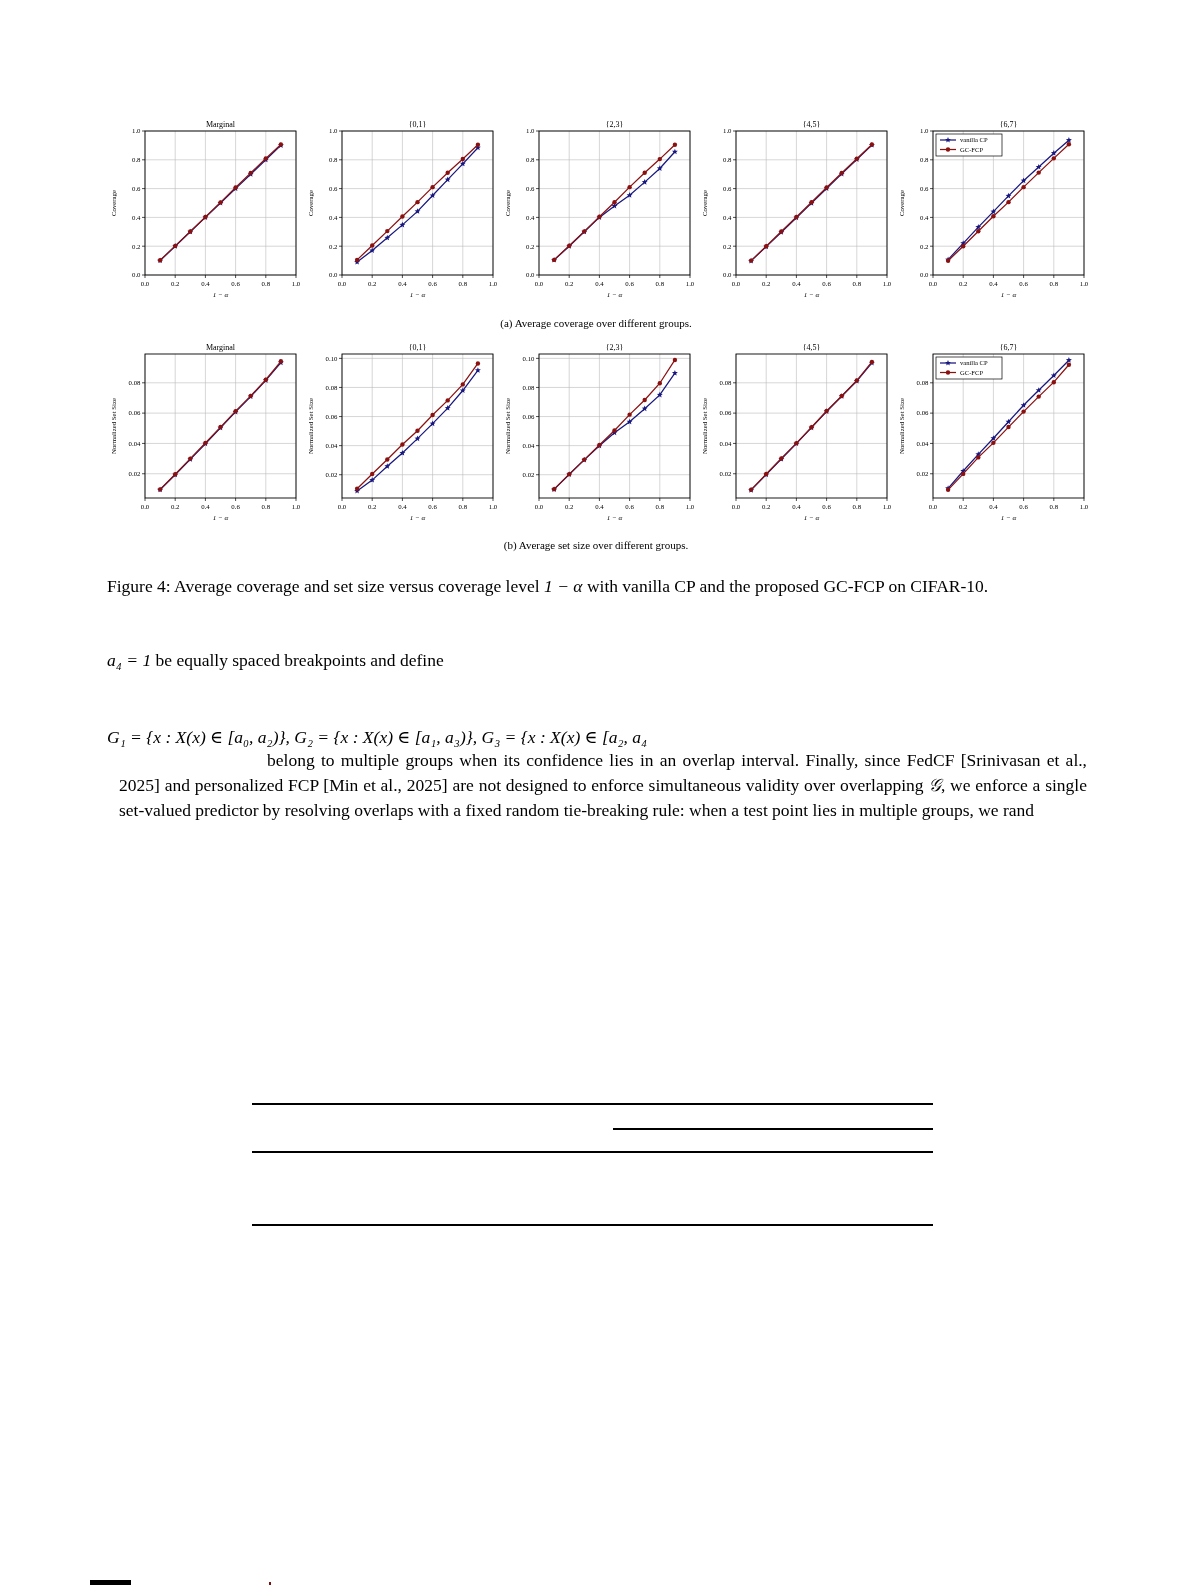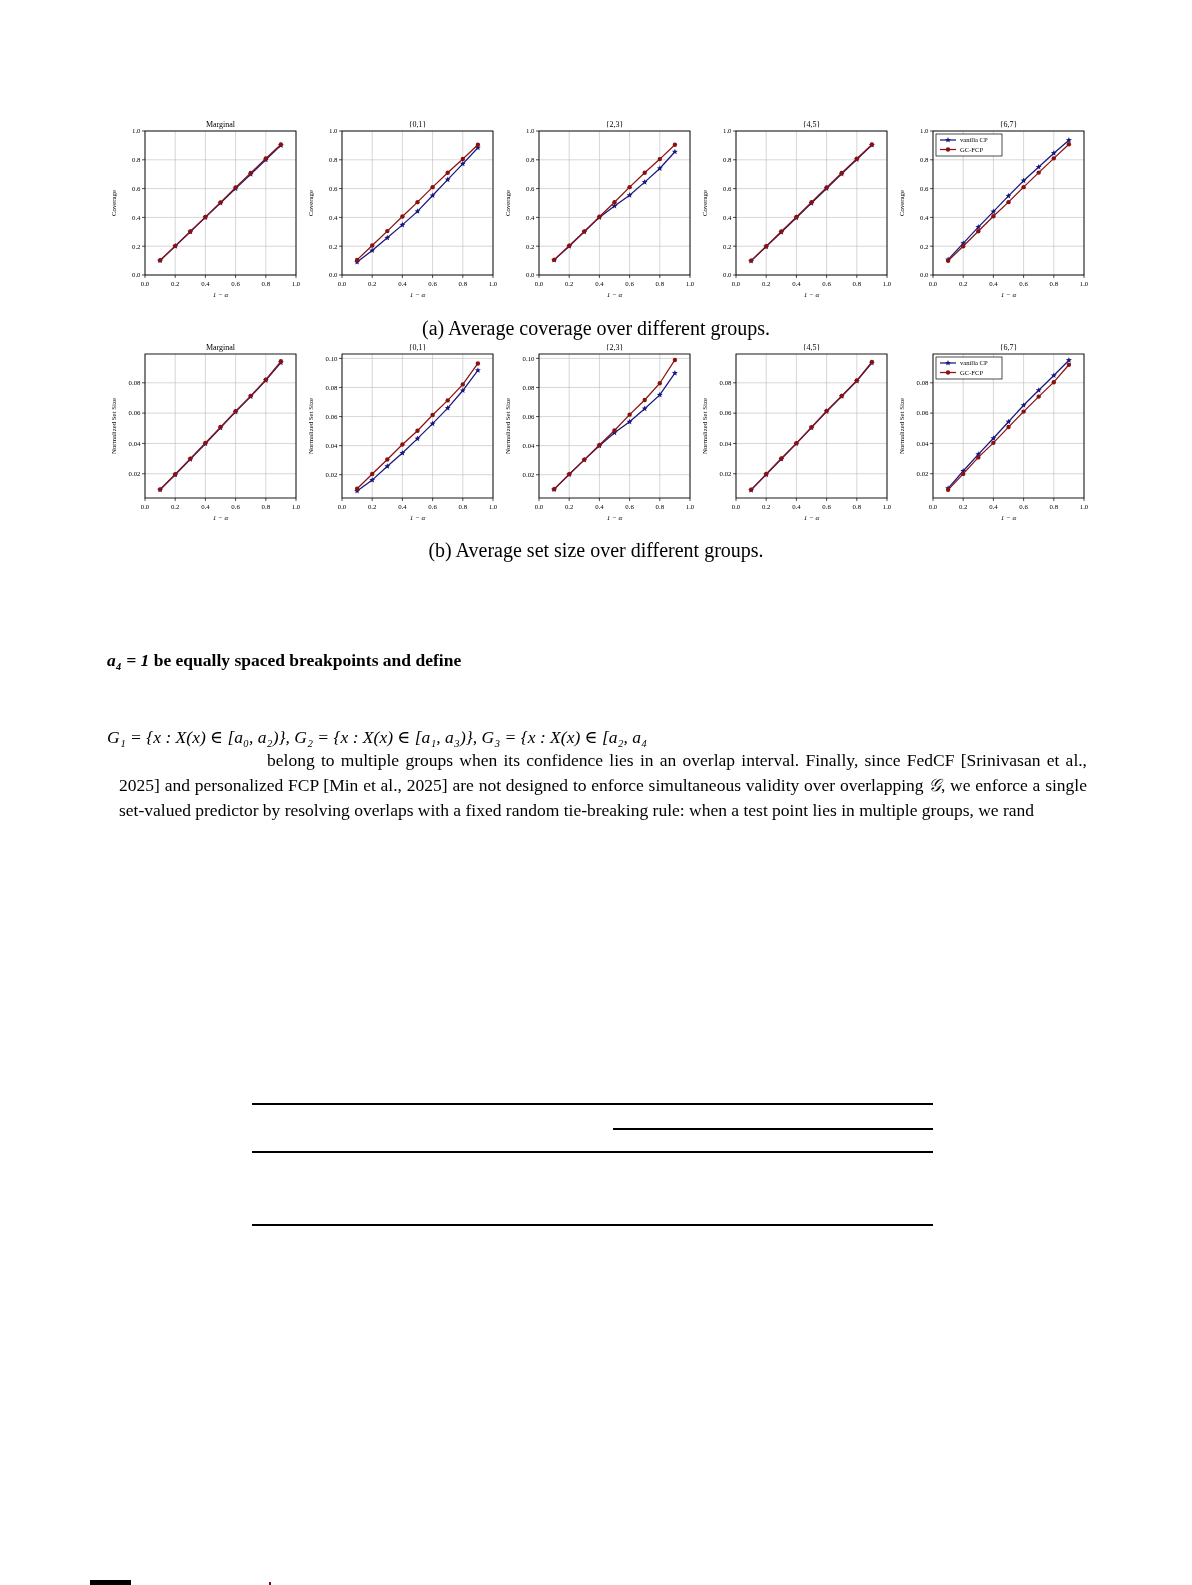--- a/index.html
+++ b/index.html
@@ -1,20 +1,20 @@
 <!DOCTYPE html>
 <html><head>
 <meta charset="utf-8">
 <style>
   html,body{margin:0;padding:0;background:#ffffff;}
   .page{position:relative;width:1192px;height:1585px;background:#fff;
         font-family:"Liberation Serif","DejaVu Serif",serif;color:#000;overflow:hidden;}
   .figrow{position:absolute;left:105px;display:flex;}
   .figrow svg{display:block;}
-  .subcap{position:absolute;left:0;width:1192px;text-align:center;font-size:20px;}
+  .subcap{position:absolute;left:0;width:1192px;text-align:center;font-size:11px;}
   .figcap{position:absolute;left:107px;width:980px;font-size:17.5px;}
   .bodyline{position:absolute;left:107px;width:968px;font-size:17.5px;line-height:25px;}
   .math{font-style:italic;}
   .scriptG{font-style:italic;font-family:"DejaVu Sans","DejaVu Serif",serif;}
   .para{text-align:justify;text-indent:148px;margin:12px;}
   .rule{position:absolute;background:#000;}
   .blackbar{position:absolute;background:#000;}
   .redtick{position:absolute;background:#7a1010;}
 </style>
 </head>
@@ -639,22 +639,25 @@
         <line x1="47" y1="31.5" x2="63" y2="31.5" stroke="#8b1111" stroke-width="1.25"></line>
         <circle cx="55.00" cy="31.50" r="2.2" fill="#8b1111"></circle>
         <text x="67" y="33.8" font-size="6.6" font-family="Liberation Serif,DejaVu Serif,serif">GC-FCP</text>
       </svg>
   </div>
 
   <div class="subcap" style="top:539px;text-align:center;">
     <span>(b) Average set size over different groups.</span>
   </div>
 
-
-  <div class="bodyline" style="top:648px;font-weight:bold;">
+  <div class="figcap" style="top:576px;">
+    <span>Figure 4: Average coverage and set size versus coverage level </span><span class="math">1 − α</span><span> with vanilla CP and the proposed GC-FCP on CIFAR-10.</span>
+  </div>
+
+  <div class="bodyline" style="top:648px;">
     <span class="math">a₄ = 1</span><span> be equally spaced breakpoints and define</span>
   </div>
 
   <div class="bodyline math" style="top:725px;">
     <span>G₁ = {x :  X(x) ∈ [a₀, a₂)},  G₂ = {x :  X(x) ∈ [a₁, a₃)},  G₃ = {x :  X(x) ∈ [a₂, a₄</span>
   </div>
 
   <p class="bodyline para" style="top:736px;">
     <span>belong to multiple groups when its confidence lies in an overlap interval. Finally, since FedCF [Srinivasan et al., 2025] and personalized FCP [Min et al., 2025] are not designed to enforce simultaneous validity over overlapping </span><span class="scriptG">𝒢</span><span>, we enforce a single set-valued predictor by resolving overlaps with a fixed random tie-breaking rule: when a test point lies in multiple groups, we rand</span>
   </p>

